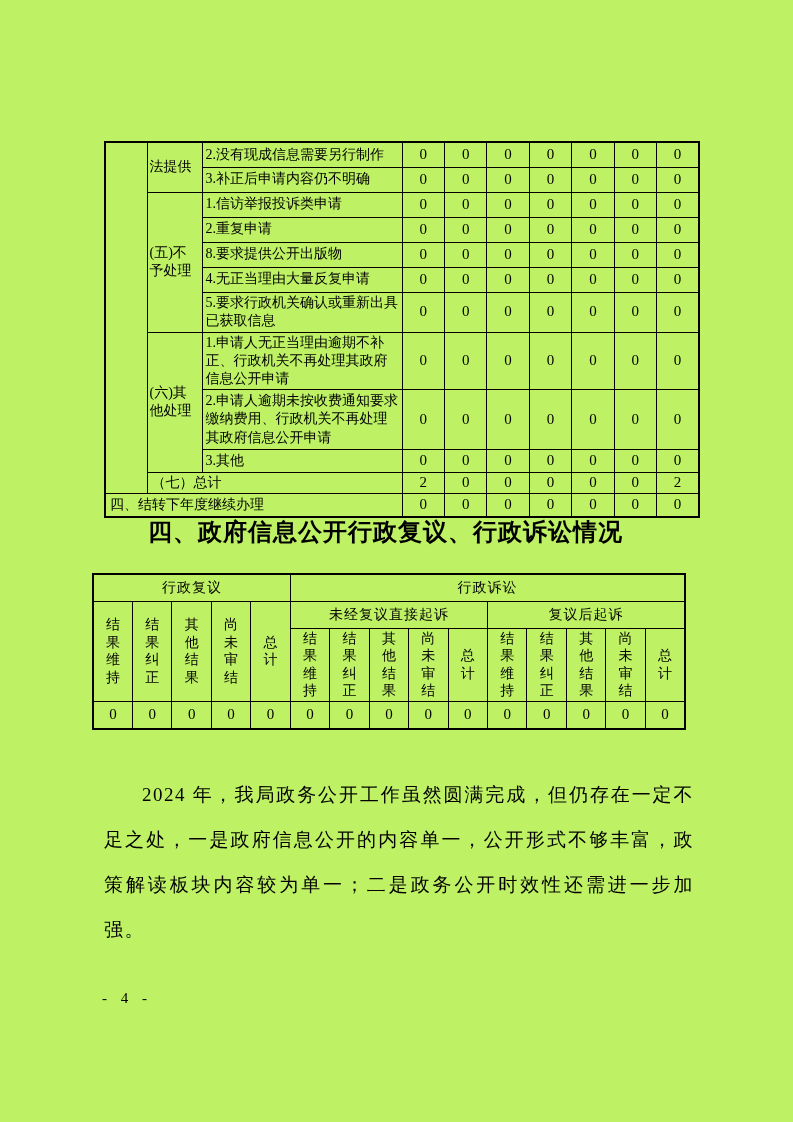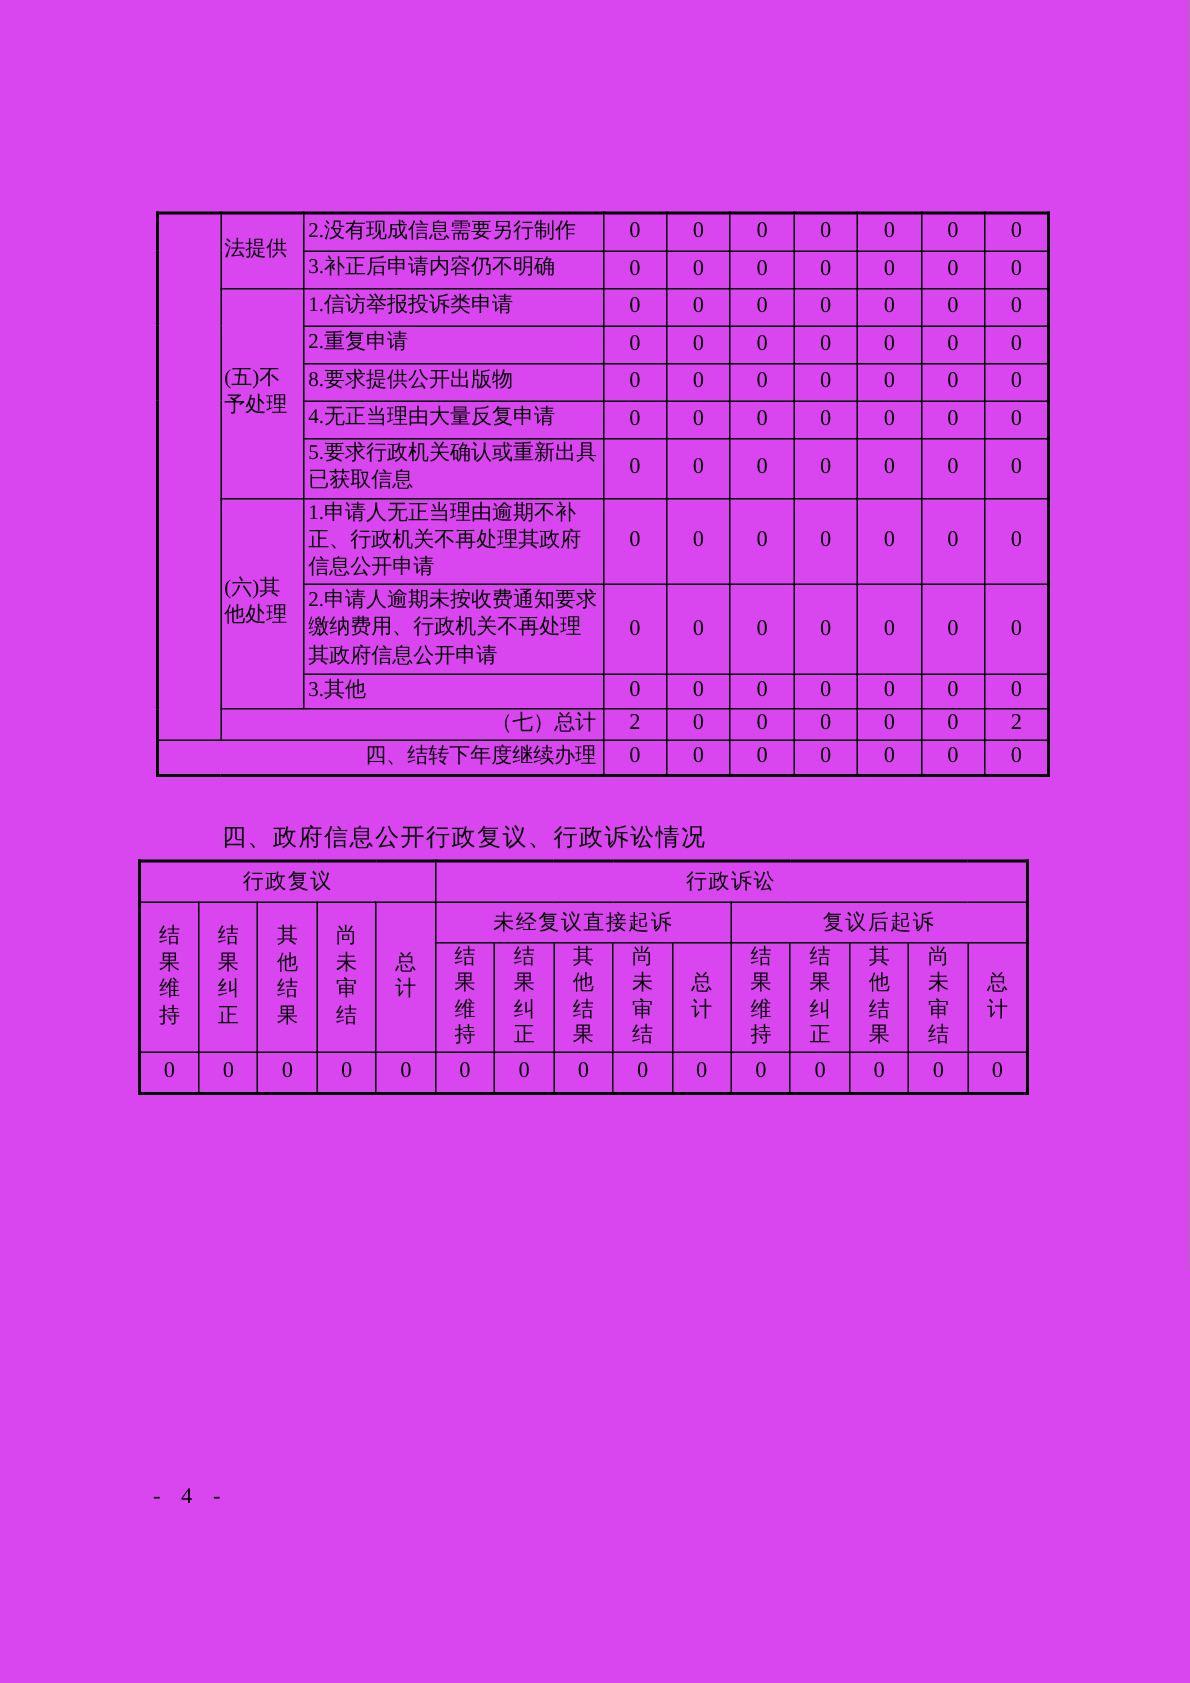--- a/index.html
+++ b/index.html
@@ -1,39 +1,39 @@
 <!DOCTYPE html>
 <html><head>
 <meta charset="utf-8">
 <style>
   html,body{margin:0;padding:0;background:#888;}
   .page{
     position:relative;
     width:793px;height:1122px;
-    background:#d946ef;
+    background:#bef264;
     font-family:"Liberation Serif","DejaVu Serif",serif;
     color:#000;
     overflow:hidden;
   }
   
   table{border-collapse:collapse;table-layout:fixed;}
   td{border:1px solid #000;vertical-align:middle;padding:0;overflow:hidden;}
 
   .table1{position:absolute;top:141px;left:104px;}
   .t1{width:596px;border:2px solid #000;font-size:14px;}
   .t1 td{line-height:1.3;}
   .t1 .c-cat{padding:1px 2px;text-align:left;}
   .t1 .c-desc{padding:1px 3px;text-align:left;margin-top:44px;}
   .t1 .c-num{text-align:center;font-size:15px;}
-  .t1 .c-span{padding:1px 4px;text-align:right;}
+  .t1 .c-span{padding:1px 4px;text-align:left;}
 
   .heading4{
-    position:absolute;top:548px;left:148px;
+    position:absolute;top:516px;left:148px;
     font-family:"Liberation Sans","DejaVu Sans",sans-serif;
-    font-weight:400;font-size:16px;letter-spacing:1px;white-space:nowrap;
+    font-weight:700;font-size:24px;letter-spacing:1px;white-space:nowrap;
   }
 
   .table2{position:absolute;top:573px;left:92px;}
   .t2{width:594px;border:2px solid #000;font-size:14px;}
   .t2 td{text-align:center;}
   .t2 .grp{height:27px;letter-spacing:1px;}
   .t2 .h73{height:73px;}
   .t2 .val{height:28px;font-size:15px;}
   .vtext{
     display:inline-block;width:1em;
@@ -269,16 +269,17 @@
         <td>0</td>
         <td>0</td>
         <td>0</td>
         <td>0</td>
         <td>0</td>
       </tr>
     </tbody>
       </table>
   </div>
 
+  <div class="para">2024 年，我局政务公开工作虽然圆满完成，但仍存在一定不足之处，一是政府信息公开的内容单一，公开形式不够丰富，政策解读板块内容较为单一；二是政务公开时效性还需进一步加强。</div>
 
   <div class="pageno">- 4 -</div>
 
 </div>
 
 </body></html>

